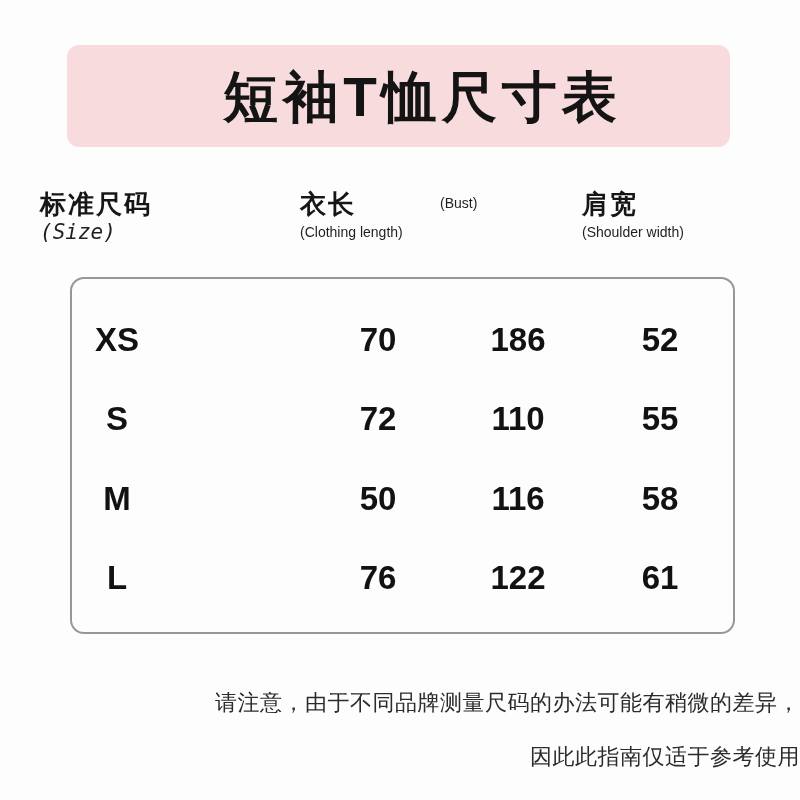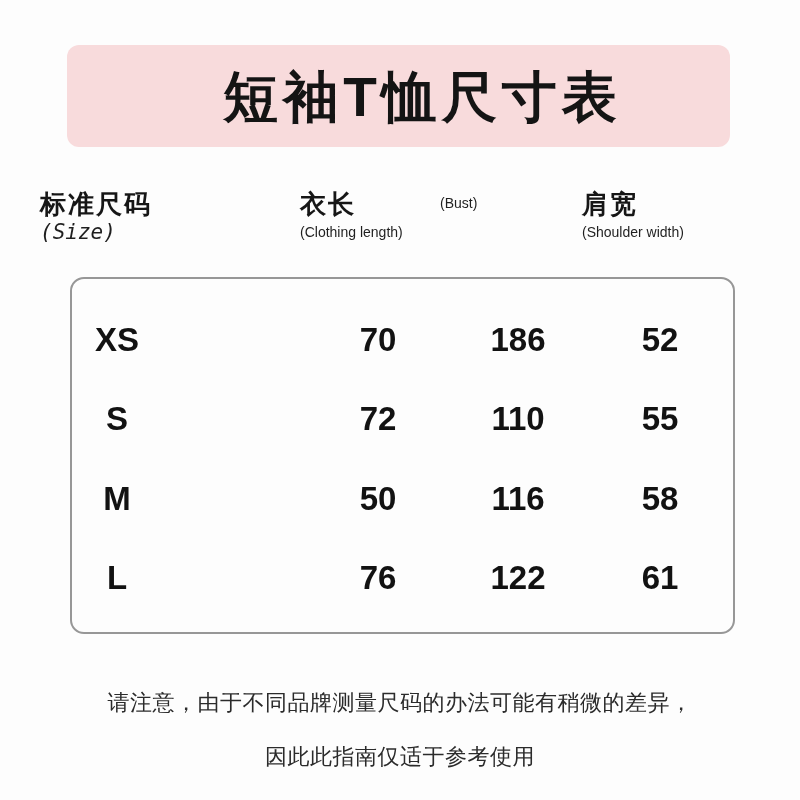--- a/index.html
+++ b/index.html
@@ -28,21 +28,21 @@
     position:absolute;left:70px;top:277px;width:665px;height:357px;
     box-sizing:border-box;border:2px solid #979797;border-radius:14px;
     background:#fdfdfd;
   }
   .row{position:absolute;left:0;width:800px;height:44px;line-height:44px;padding-left:44px;}
   .cell{
     position:absolute;top:0;text-align:center;
     font-size:33px;font-weight:bold;color:#121212;
   }
   .footer{
-    position:absolute;left:0;width:800px;text-align:center;
+    position:absolute;left:0;width:800px;text-align:right;
     font-size:22px;letter-spacing:0.5px;color:#2b2b2b;line-height:34px;
   }
   #footer-line1{top:686px;}
   #footer-line2{top:740px;}
 </style>
 </head>
 <body>
 
 <div id="page">
 

